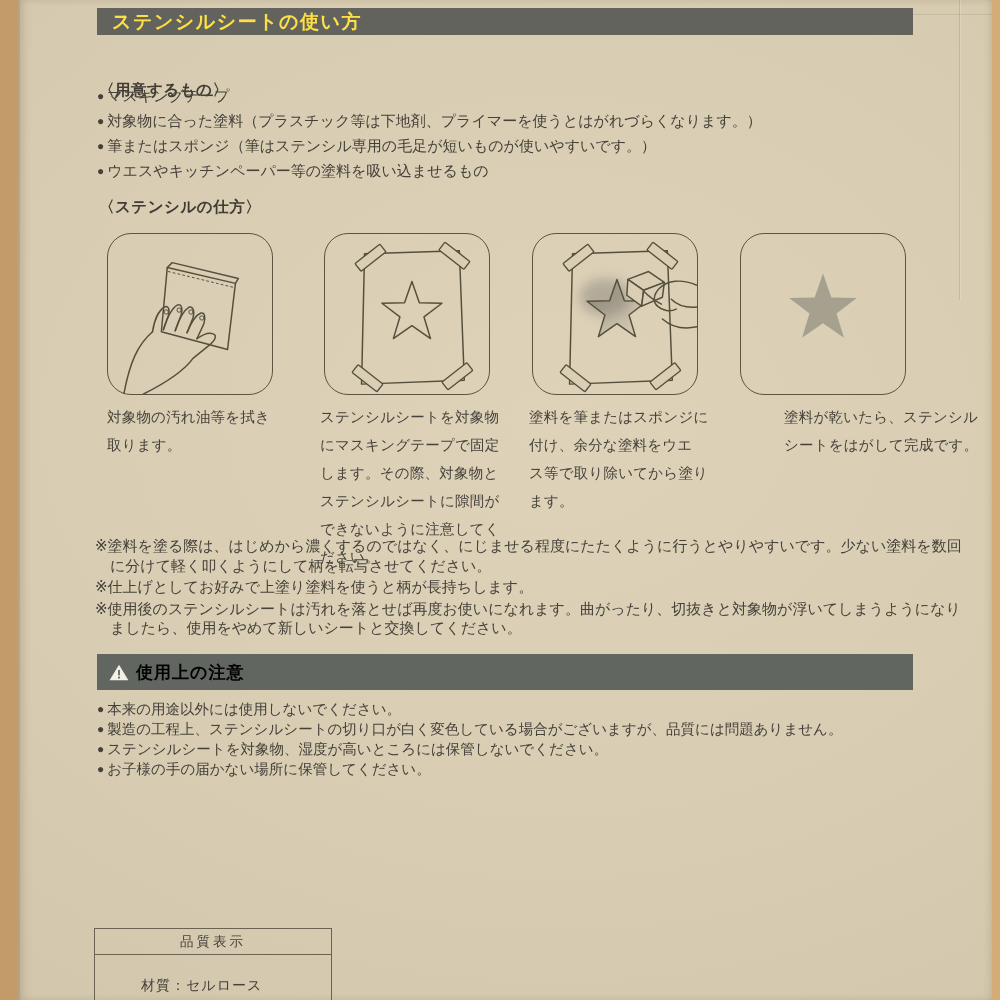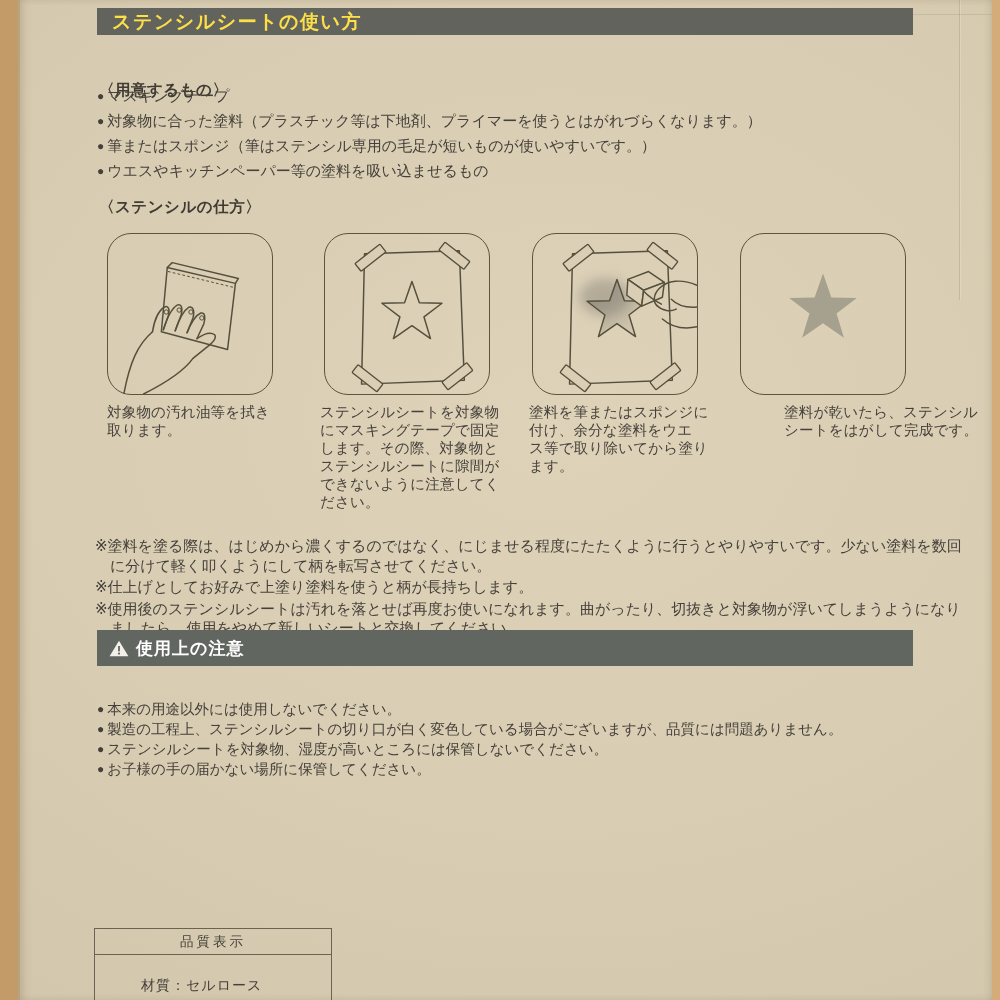--- a/index.html
+++ b/index.html
@@ -35,29 +35,29 @@
   .bullet-item{white-space:nowrap;color:#45413a;}
   .marker{font-size:12px;margin-right:3px;position:relative;top:-1px;color:#45413a;}
   .step-box{
     position:absolute;top:233px;width:166px;height:162px;box-sizing:border-box;
     border:1.6px solid #5b5541;border-radius:24px;
   }
   .step-box svg{display:block;width:100%;height:100%;}
   .sb1{left:87px;} .sb2{left:304px;} .sb3{left:512px;} .sb4{left:720px;}
   .caption{
     position:absolute;top:403px;width:212px;
-    font-size:14.5px;line-height:18px;letter-spacing:.2px;
+    font-size:14.5px;line-height:28px;letter-spacing:.2px;
     white-space:pre-line;color:#46423b;
   }
   .cap1{left:87px;} .cap2{left:300px;} .cap3{left:509px;} .cap4{left:717px;margin-left:47px;}
   .notes{position:absolute;left:75px;top:536px;width:910px;color:#45413a;}
   .note{font-size:15px;line-height:19.5px;white-space:pre-line;margin:0 0 2px 0;}
   .caution-bar{
-    position:absolute;left:77px;top:630px;width:816px;height:36px;
-    background:#626660;color:#ffffff;display:flex;align-items:center;
+    position:absolute;left:77px;top:654px;width:816px;height:36px;
+    background:#626660;color:#000000;display:flex;align-items:center;
     padding-left:12px;box-sizing:border-box;gap:7px;
     font-size:17px;font-weight:bold;letter-spacing:1px;
   }
   .quality-box{
     position:absolute;left:74px;top:928px;width:238px;height:110px;
     border:1.5px solid #6b6352;box-sizing:border-box;background:rgba(255,255,255,0.02);
   }
   .quality-header{
     height:25px;border-bottom:1.5px solid #6b6352;display:flex;align-items:center;justify-content:center;
     font-size:13.5px;letter-spacing:3px;color:#45413a;

